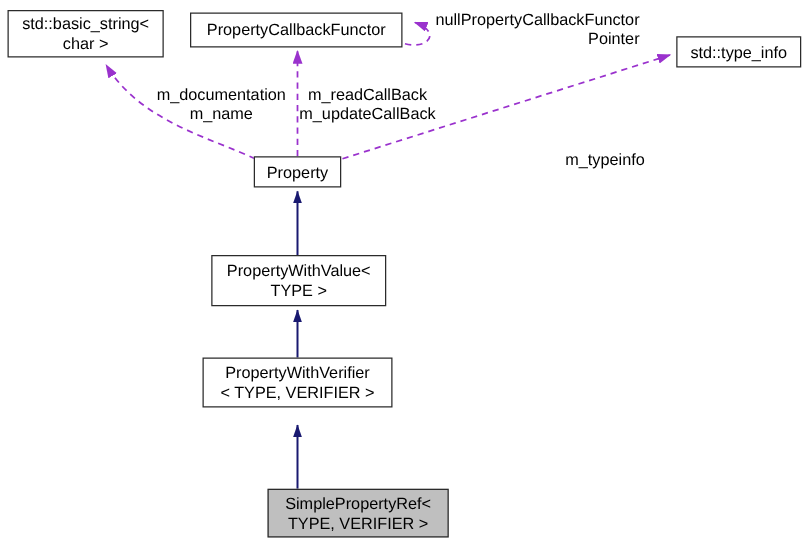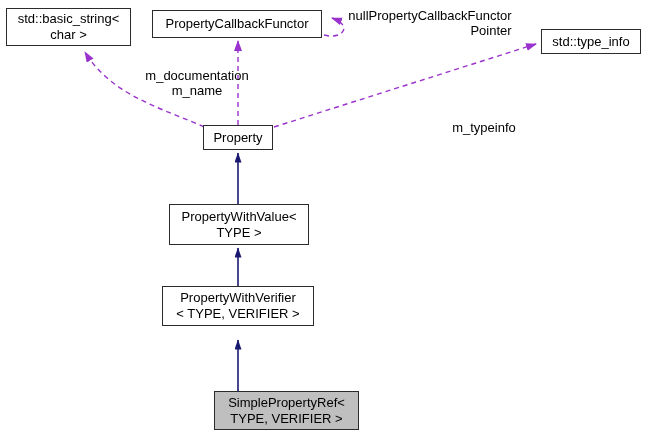--- a/index.html
+++ b/index.html
@@ -113,22 +113,24 @@
   <div class="node" style="left:162px; top:286px; width:152px; height:40px;">
     <span>PropertyWithVerifier
 &lt; TYPE, VERIFIER &gt;</span>
   </div>
 
   <div class="node highlight" style="left:166px; top:391px; width:145px; height:39px;margin-left:48px;">
     <span>SimplePropertyRef&lt;
 TYPE, VERIFIER &gt;</span>
   </div>
 
-  <div class="edge-label" style="left:177px; top:68px;margin-left:20px;">m_documentation
+  <div class="edge-label" style="left:177px; top:68px;">m_documentation
 m_name</div>
 
+  <div class="edge-label" style="left:294px; top:68px;">m_readCallBack
+m_updateCallBack</div>
 
   <div class="edge-label" style="left:484px; top:76px;margin-top:44px;">m_typeinfo</div>
 
   <div class="edge-label" style="left:430px; top:8px;text-align:right;">nullPropertyCallbackFunctor
 Pointer</div>
 
 </div>
 
 </body></html>

